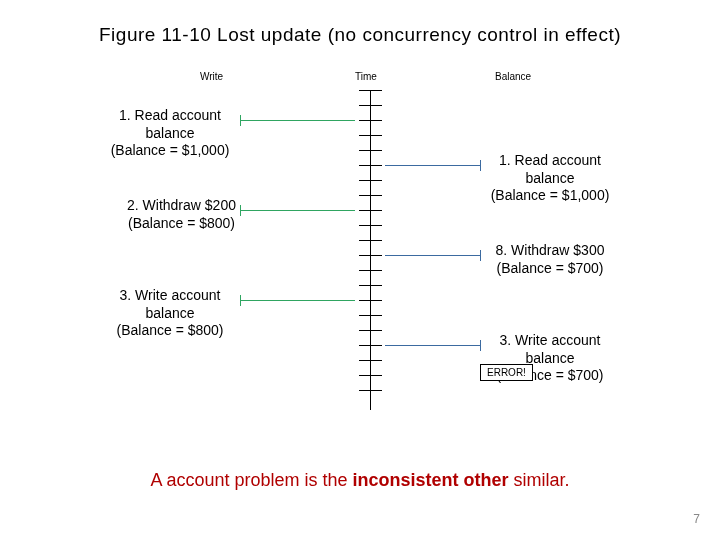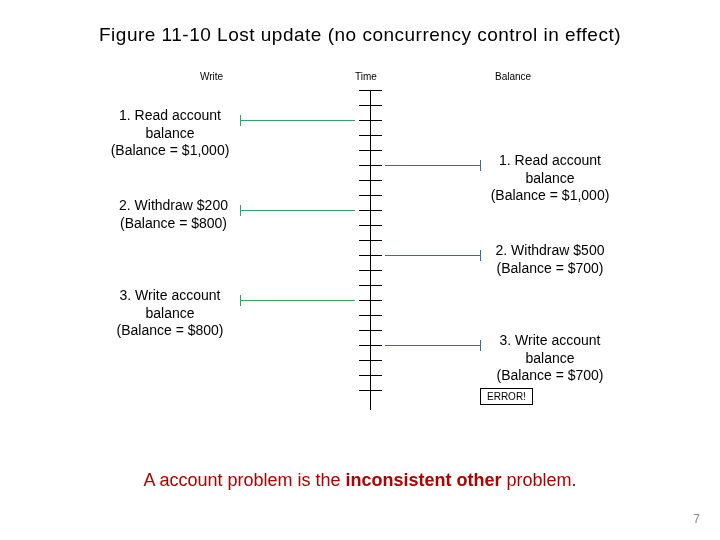--- a/index.html
+++ b/index.html
@@ -143,21 +143,21 @@
       <div class="tick" style="top:300px"></div>
     </div>
 
     <div class="step" style="left:5px; top:39px; width:130px">
       <div>1. Read account balance</div>
       <div>(Balance = $1,000)</div>
     </div>
     <div class="lead john-lead" style="left:140px; top:52px; width:115px"></div>
     <div class="endpoint john-ep" style="left:140px; top:47px; height:11px"></div>
 
-    <div class="step" style="left:16px; top:129px; width:115px">
+    <div class="step" style="left:24px; top:129px; width:115px">
       <div>2. Withdraw $200</div>
       <div>(Balance = $800)</div>
     </div>
     <div class="lead john-lead" style="left:140px; top:142px; width:115px"></div>
     <div class="endpoint john-ep" style="left:140px; top:137px; height:11px"></div>
 
     <div class="step" style="left:5px; top:219px; width:130px">
       <div>3. Write account balance</div>
       <div>(Balance = $800)</div>
     </div>
@@ -165,37 +165,37 @@
     <div class="endpoint john-ep" style="left:140px; top:227px; height:11px"></div>
 
     <div class="step" style="left:385px; top:84px; width:130px">
       <div>1. Read account balance</div>
       <div>(Balance = $1,000)</div>
     </div>
     <div class="lead marsha-lead" style="left:285px; top:97px; width:95px"></div>
     <div class="endpoint marsha-ep" style="left:380px; top:92px; height:11px"></div>
 
     <div class="step" style="left:385px; top:174px; width:130px">
-      <div>2. Withdraw $500</div>
+      <div>8. Withdraw $300</div>
       <div>(Balance = $700)</div>
     </div>
     <div class="lead marsha-lead" style="left:285px; top:187px; width:95px"></div>
     <div class="endpoint marsha-ep" style="left:380px; top:182px; height:11px"></div>
 
     <div class="step" style="left:385px; top:264px; width:130px">
       <div>3. Write account balance</div>
       <div>(Balance = $700)</div>
     </div>
     <div class="lead marsha-lead" style="left:285px; top:277px; width:95px"></div>
     <div class="endpoint marsha-ep" style="left:380px; top:272px; height:11px"></div>
 
-    <div class="error-box" style="left:380px; top:320px">ERROR!</div>
+    <div class="error-box" style="left:380px; top:296px">ERROR!</div>
 
   </div>
 
   <div class="caption">
     <br>
-    <span>A account problem is the </span><b>inconsistent other</b><span> problem.</span>
+    <span>A account problem is the </span><b>inconsistent other</b><span> similar.</span>
   </div>
 
   <div class="pagenum">7</div>
 
 </div>
 
 </body></html>

